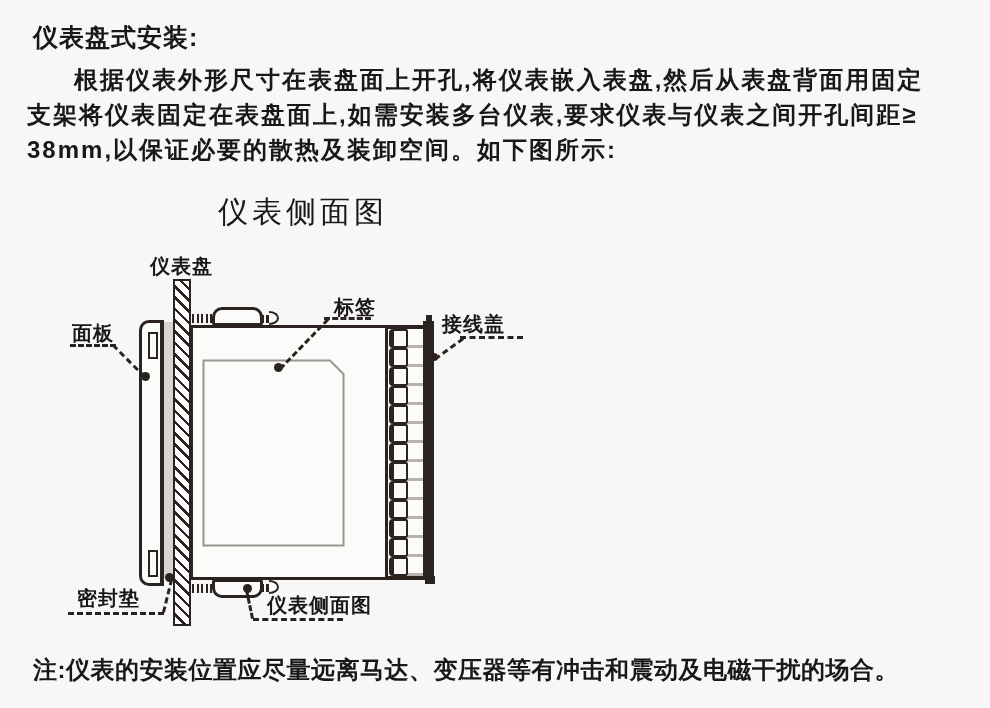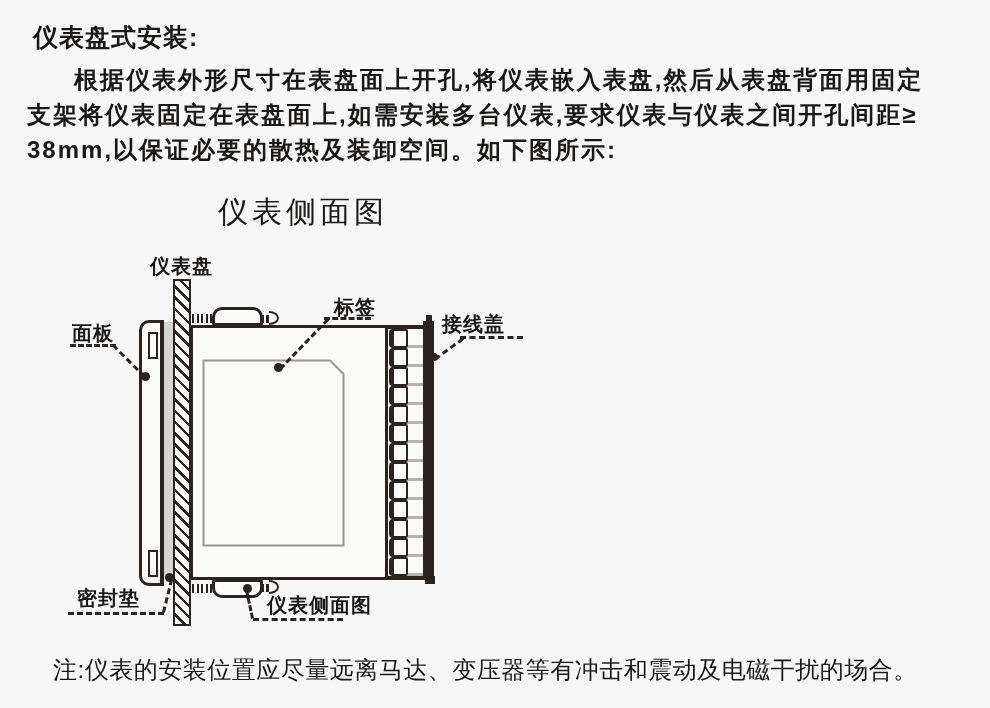--- a/index.html
+++ b/index.html
@@ -19,21 +19,21 @@
     color:var(--text);
   }
   #stage{position:relative;width:970px;height:708px;}
 
   
   .heading{position:absolute;left:33px;top:21px;font-size:25px;font-weight:bold;letter-spacing:1px;white-space:nowrap;}
   .pline{position:absolute;font-size:24px;font-weight:bold;letter-spacing:2px;white-space:nowrap;}
   .pline1{left:74px;top:64px;}
   .pline2{left:27px;top:99px;}
   .pline3{left:27px;top:134px;text-align:center;}
-  .note{position:absolute;left:33px;top:654px;font-size:24px;font-weight:normal;letter-spacing:0.5px;white-space:nowrap;margin-left:20px;}
+  .note{position:absolute;left:33px;top:654px;font-size:24px;font-weight:bold;letter-spacing:0.5px;white-space:nowrap;}
   .dtitle{position:absolute;left:218px;top:192px;font-size:30px;font-weight:normal;letter-spacing:4px;white-space:nowrap;
           font-family:"Liberation Serif","DejaVu Serif",serif;}
 
   
   .abs{position:absolute;box-sizing:border-box;}
   .dlabel{position:absolute;font-size:20px;line-height:1.1;letter-spacing:1px;white-space:nowrap;color:var(--text);font-weight:bold;}
   .dash-u{position:absolute;height:0;border-top:3px dashed var(--line);}
   .leader{position:absolute;height:0;border-top:3px dashed var(--line);transform-origin:0 0;}
   .dot{position:absolute;width:9px;height:9px;border-radius:50%;background:var(--line);}
   .thread{position:absolute;background:repeating-linear-gradient(90deg,var(--line) 0 2px,transparent 2px 4.5px);}

